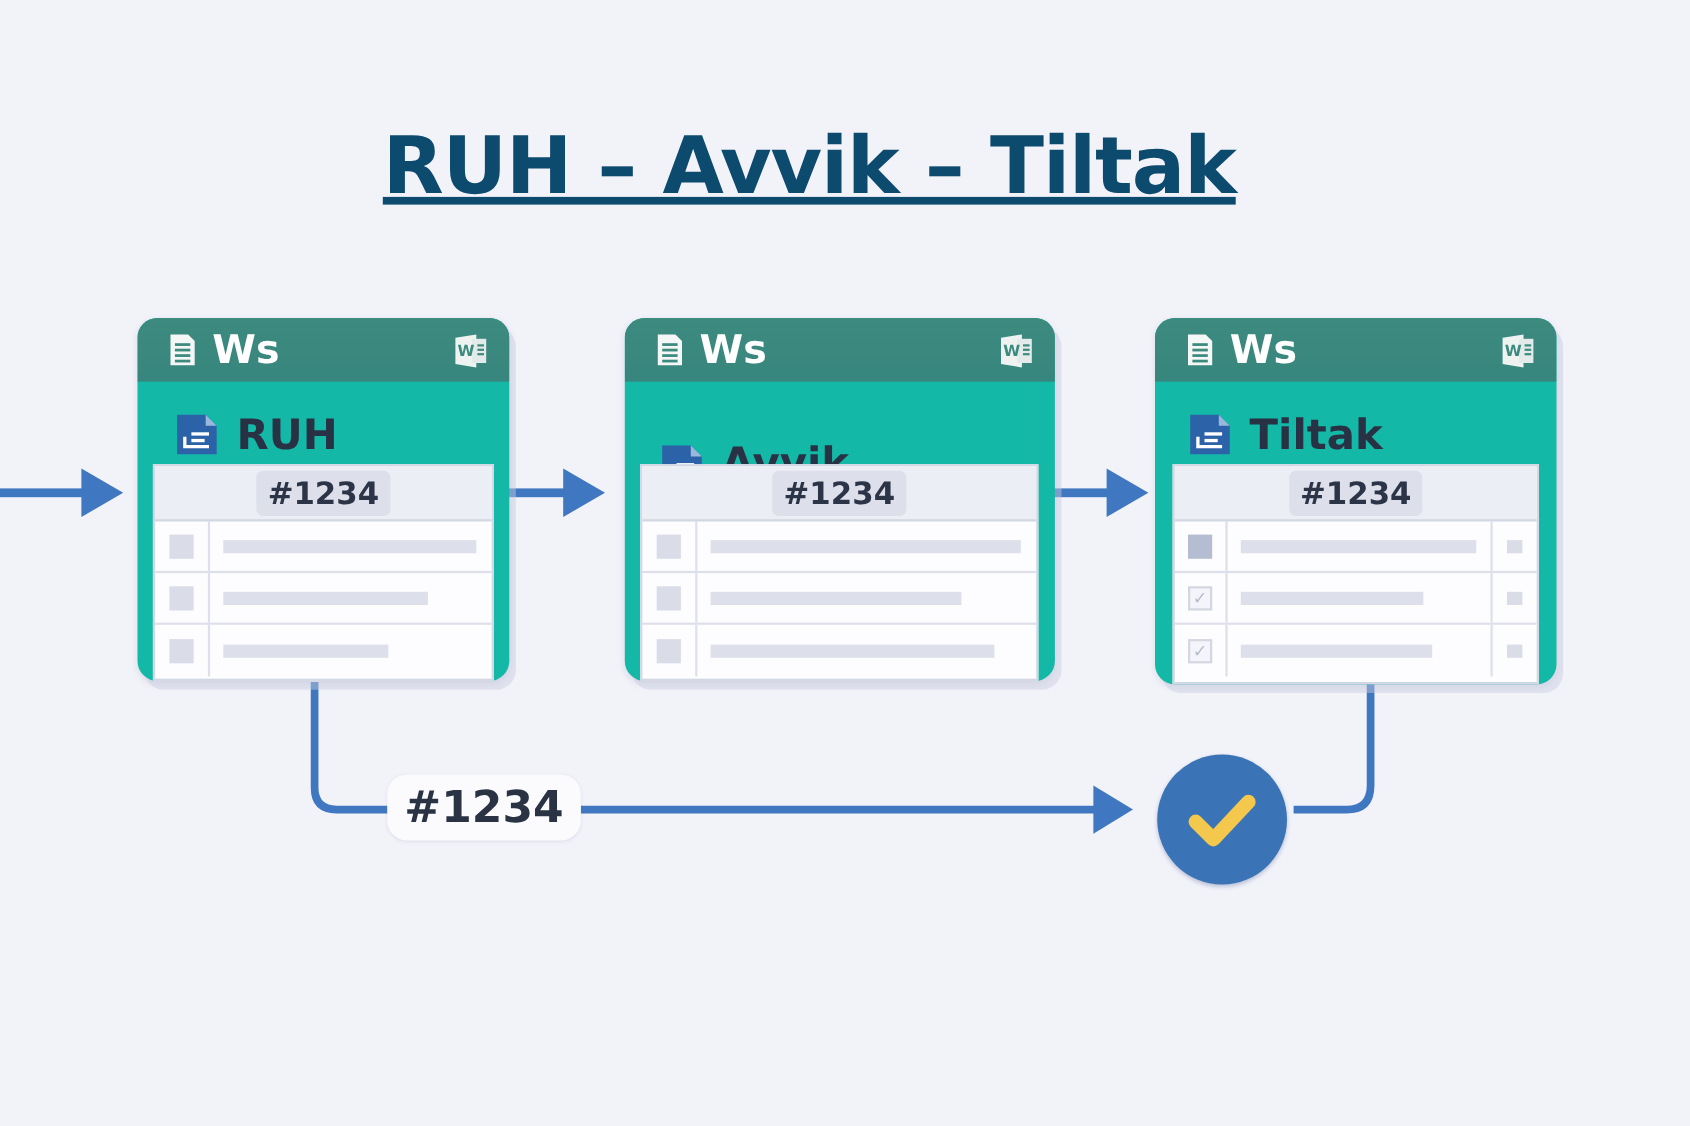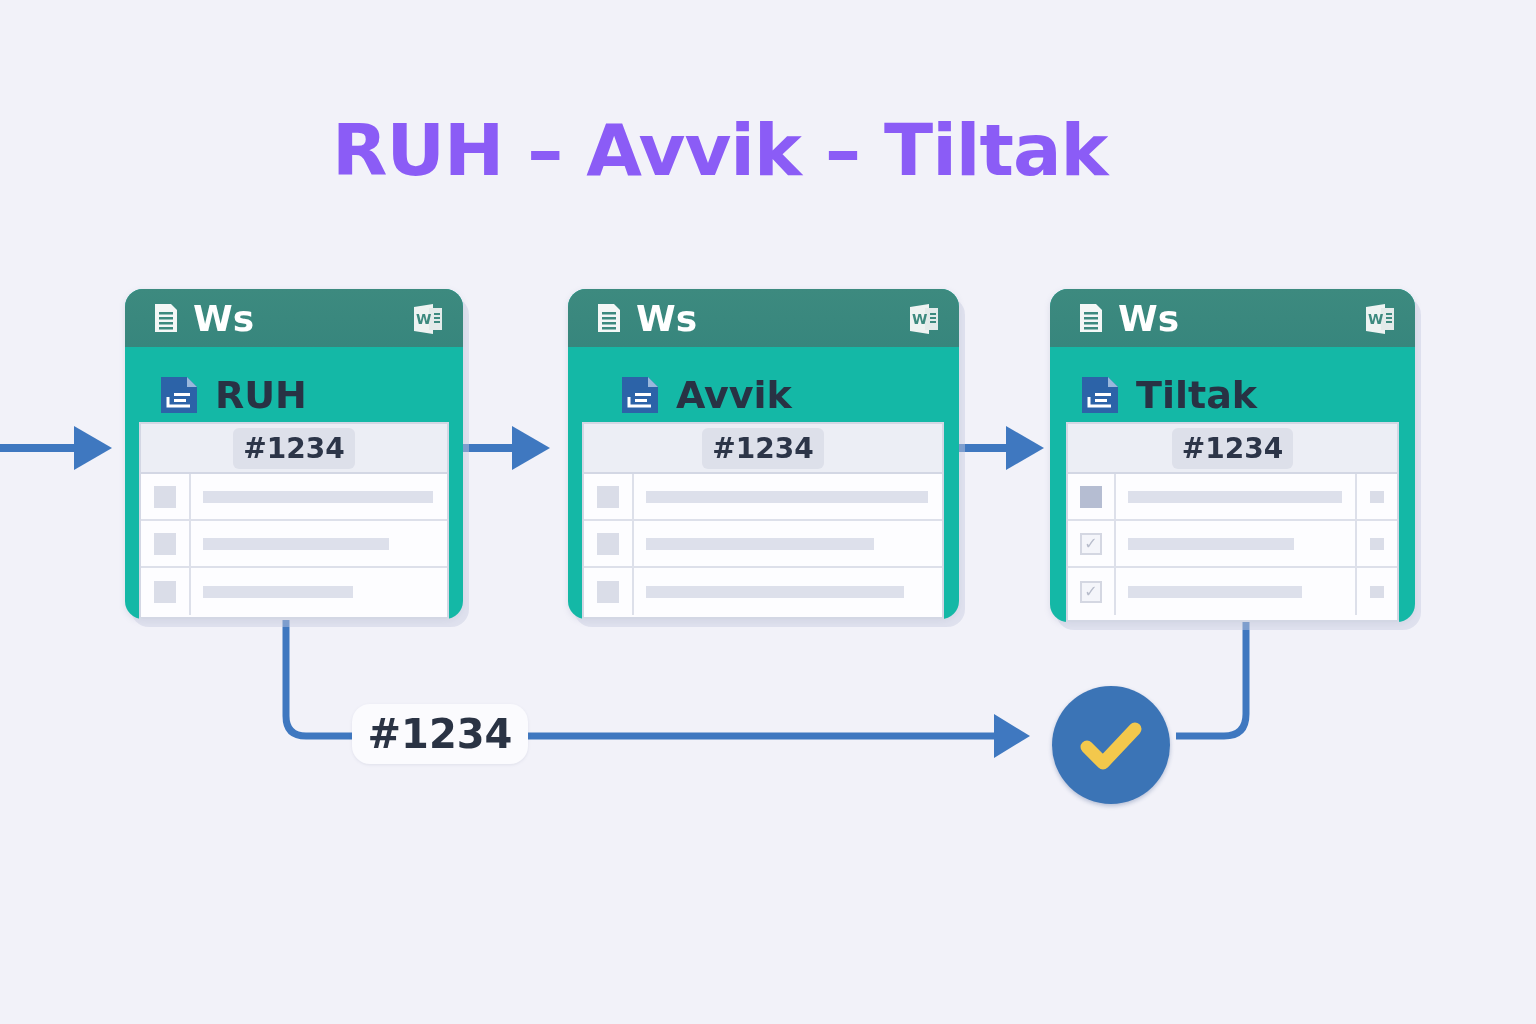--- a/index.html
+++ b/index.html
@@ -4,24 +4,25 @@
 <style>
   * { box-sizing: border-box; margin: 0; padding: 0; }
   html, body { width: 1536px; height: 1024px; overflow: hidden; }
   body {
     background: #f2f2f9;
     font-family: "DejaVu Sans", "Liberation Sans", sans-serif;
     position: relative;
     color: #2b3446;
   }
   .title {
-    position: absolute; left: 332px; top: 108px;
-    font-size: 72px; font-weight: bold; color: #8b5cf6;
+    position: absolute; left: 348px; top: 108px;
+    font-size: 72px; font-weight: bold; color: #0c4a6e;
     letter-spacing: -1px; white-space: nowrap;
     font-family: "DejaVu Sans", sans-serif;
+    text-decoration: underline;
   }
   svg.connectors { position: absolute; left: 0; top: 0; }
   .card {
     position: absolute; background: #14b8a6;
     border-radius: 18px;
     box-shadow: 6px 8px 0 rgba(200,205,225,0.45), 0 2px 6px rgba(120,130,160,0.18);
     overflow: hidden;
   }
   .card-header {
     height: 58px; background: #3f8a80;
@@ -173,21 +174,21 @@
     <span class="hdr-label">Ws</span>
     <svg class="word-icon" viewBox="0 0 34 34">
       <path d="M3 5 L22 2 V32 L3 29 Z" fill="#eef3f2"></path>
       <rect x="18" y="6" width="13" height="22" fill="#e3ebea"></rect>
       <text x="5" y="22" font-size="14" font-weight="bold" fill="#3d8a7f" font-family="DejaVu Sans, sans-serif">W</text>
       <rect x="23" y="11" width="6" height="2" fill="#3d8a7f"></rect>
       <rect x="23" y="15" width="6" height="2" fill="#3d8a7f"></rect>
       <rect x="23" y="19" width="6" height="2" fill="#3d8a7f"></rect>
     </svg>
   </div>
-  <div class="card-title-row" style="padding-left:52px;">
+  <div class="card-title-row" style="padding-left:32px;align-items:flex-end;">
     <svg class="blue-doc-icon" viewBox="0 0 40 40">
       <path d="M2 2 H28 L38 12 V38 H2 Z" fill="#2c63a8"></path>
       <path d="M28 2 V12 H38 Z" fill="#9ab8dc"></path>
       <rect x="15" y="18" width="16" height="3" fill="#ffffff"></rect>
       <rect x="15" y="24" width="12" height="3" fill="#ffffff"></rect>
       <path d="M9 22 V31 H31" stroke="#ffffff" stroke-width="3" fill="none"></path>
     </svg>
     <span class="card-title">Avvik</span>
   </div>
   <div class="table" style="left:14px; top:133px; width:362px; height:197px;">

